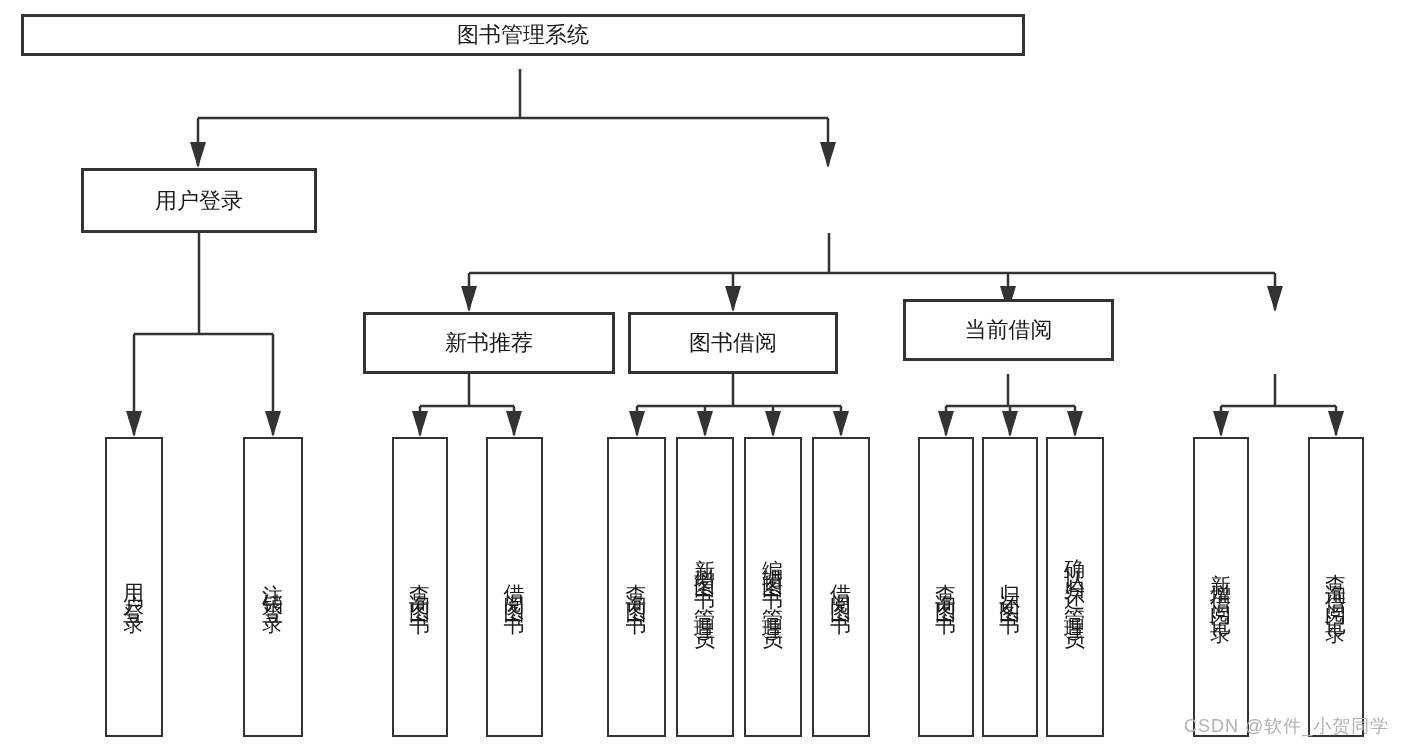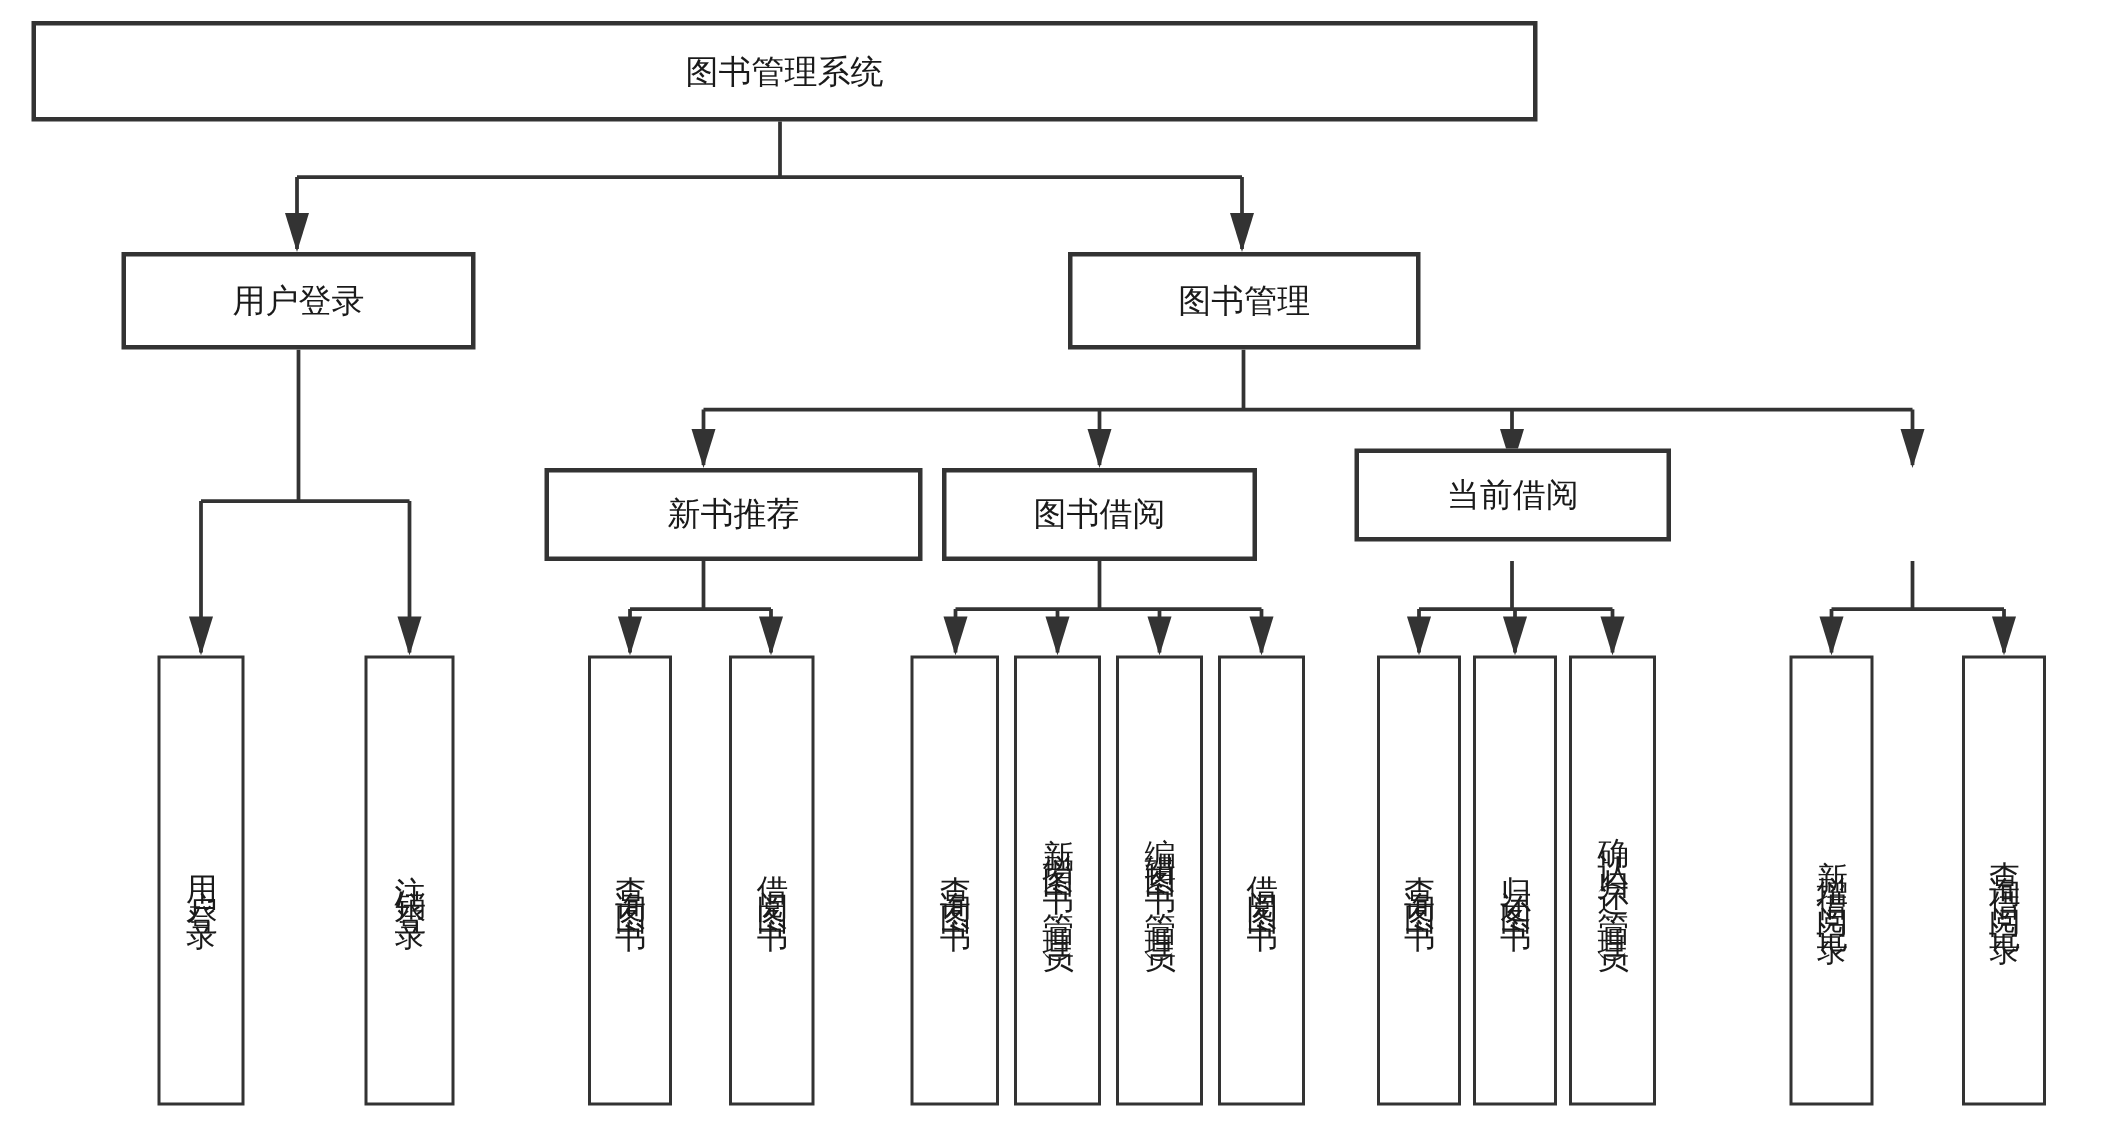--- a/index.html
+++ b/index.html
@@ -103,24 +103,23 @@
       <polygon points="765,411 781,411 773,437"></polygon>
       <polygon points="833,411 849,411 841,437"></polygon>
       <polygon points="938,411 954,411 946,437"></polygon>
       <polygon points="1002,411 1018,411 1010,437"></polygon>
       <polygon points="1067,411 1083,411 1075,437"></polygon>
       <polygon points="1213,411 1229,411 1221,437"></polygon>
       <polygon points="1328,411 1344,411 1336,437"></polygon>
     </g>
   </svg>
 
-  <div class="node" style="left:21px;top:14px;width:1004px;height:67px;">图书管理系统</div>
+  <div class="node" style="left:21px;top:14px;width:1004px;height:42px;">图书管理系统</div>
 
   <div class="node" style="left:81px;top:168px;width:236px;height:65px;">用户登录</div>
-  <div class="node" style="left:712px;top:168px;width:235px;height:65px;">图书管理</div>
 
   <div class="node" style="left:363px;top:312px;width:252px;height:62px;">新书推荐</div>
   <div class="node" style="left:628px;top:312px;width:210px;height:62px;">图书借阅</div>
   <div class="node" style="left:903px;top:299px;width:211px;height:62px;">当前借阅</div>
 
   <div class="node leaf" style="left:105px;top:437px;width:58px;height:300px;">用户登录</div>
   <div class="node leaf" style="left:243px;top:437px;width:60px;height:300px;">注销登录</div>
 
   <div class="node leaf" style="left:392px;top:437px;width:56px;height:300px;">查询图书</div>
   <div class="node leaf" style="left:486px;top:437px;width:57px;height:300px;">借阅图书</div>
@@ -130,14 +129,15 @@
   <div class="node leaf" style="left:744px;top:437px;width:58px;height:300px;">编辑图书（管理员）</div>
   <div class="node leaf" style="left:812px;top:437px;width:58px;height:300px;">借阅图书</div>
 
   <div class="node leaf" style="left:918px;top:437px;width:56px;height:300px;">查询图书</div>
   <div class="node leaf" style="left:982px;top:437px;width:56px;height:300px;">归还图书</div>
   <div class="node leaf" style="left:1046px;top:437px;width:58px;height:300px;">确认归还（管理员）</div>
 
   <div class="node leaf" style="left:1193px;top:437px;width:56px;height:300px;">新增借阅记录</div>
   <div class="node leaf" style="left:1308px;top:437px;width:56px;height:300px;">查询借阅记录</div>
 
+  <div class="watermark">CSDN @软件_小贺同学</div>
 
 </div>
 
 </body></html>

